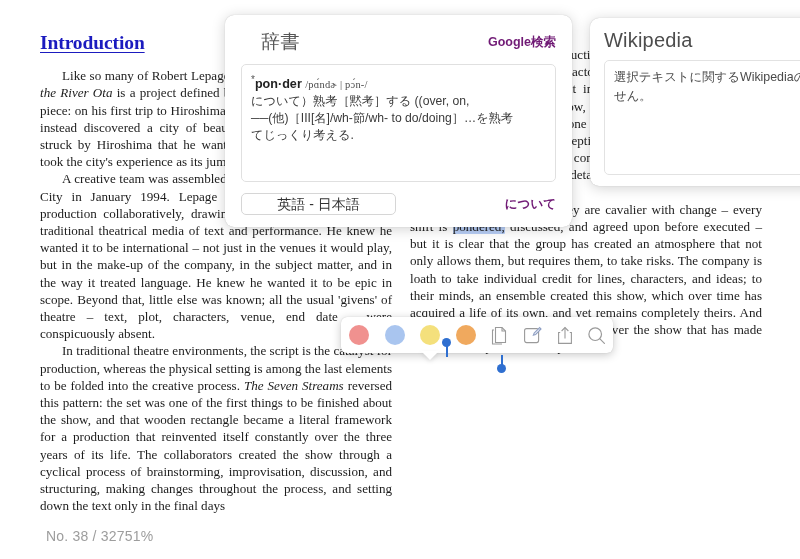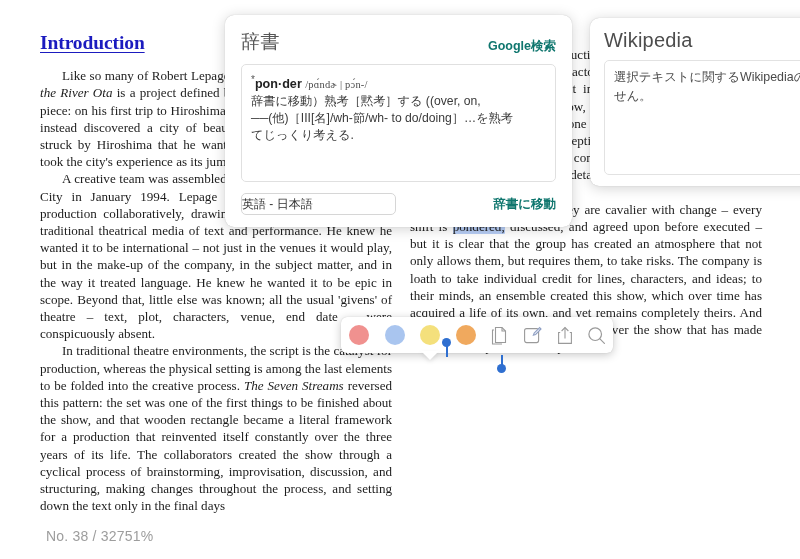--- a/index.html
+++ b/index.html
@@ -111,35 +111,36 @@
   
   #dict-card {
     left: 225px;
     top: 15px;
     width: 347px;
     height: 212px;
     padding: 14px 16px 13px 16px;
   }
   .dict-head {
     display: flex;
-    align-items: flex-end;
+    align-items: center;
     justify-content: space-between;
     margin-bottom: 9px;
+    margin-left: 20px;
   }
   .dict-title {
     font-family: "Liberation Sans", sans-serif;
     font-size: 19px;
     color: #555555;
     letter-spacing: 0.5px;
   }
   .link-blue {
     font-family: "Liberation Sans", sans-serif;
     font-size: 12.5px;
     font-weight: bold;
-    color: #0f766e;
+    color: #701a75;
     cursor: pointer;
     white-space: nowrap;
   }
   .dict-body {
     border: 1px solid #e0e0e0;
     border-radius: 5px;
     height: 118px;
     padding: 6px 9px 4px 9px;
     box-sizing: border-box;
     overflow: hidden;
@@ -173,22 +174,23 @@
     justify-content: space-between;
     margin-top: 11px;
   }
   .lang-btn {
     border: 1px solid #d6d6d6;
     border-radius: 5px;
     background: #ffffff;
     width: 155px;
     height: 22px;
     line-height: 20px;
-    font-family: "Liberation Sans", sans-serif;
-    font-size: 12px;
+    text-align: center;
+    font-family: "Liberation Sans", sans-serif;
+    font-size: 14px;
     color: #333333;
     cursor: pointer;
     box-sizing: border-box;
   }
 
   
   #wiki-card {
     left: 590px;
     top: 18px;
     width: 250px;
@@ -318,28 +320,28 @@
   <div class="dict-head">
     <span class="dict-title">辞書</span>
     <span class="link-blue">Google検索</span>
   </div>
 
   <div class="dict-body">
     <div class="entry-line1">
       <span class="star">*</span><span class="hw">pon·der</span>
       <span class="ipa">/pɑ́ndɚ | pɔ́n-/</span>
     </div>
-    <div class="def" style="text-align:justify;">辞書に移動）熟考［黙考］する ((over, on,</div>
+    <div class="def" style="text-align:justify;">について）熟考［黙考］する ((over, on,</div>
     <div class="def">──(他)［III[名]/wh-節/wh- to do/doing］…を熟考</div>
     <div class="def">てじっくり考える.</div>
   </div>
 
   <div class="dict-foot">
     <div class="lang-btn">英語 - 日本語</div>
-    <span class="link-blue">辞書に移動</span>
+    <span class="link-blue">について</span>
   </div>
 </div>
 
 <div id="sel-toolbar">
   <div class="swatch-wrap">
     <div class="swatch" style="background:#f0918f;"></div>
   </div>
   <div class="swatch-wrap">
     <div class="swatch" style="background:#a9c5ef;"></div>
   </div>

